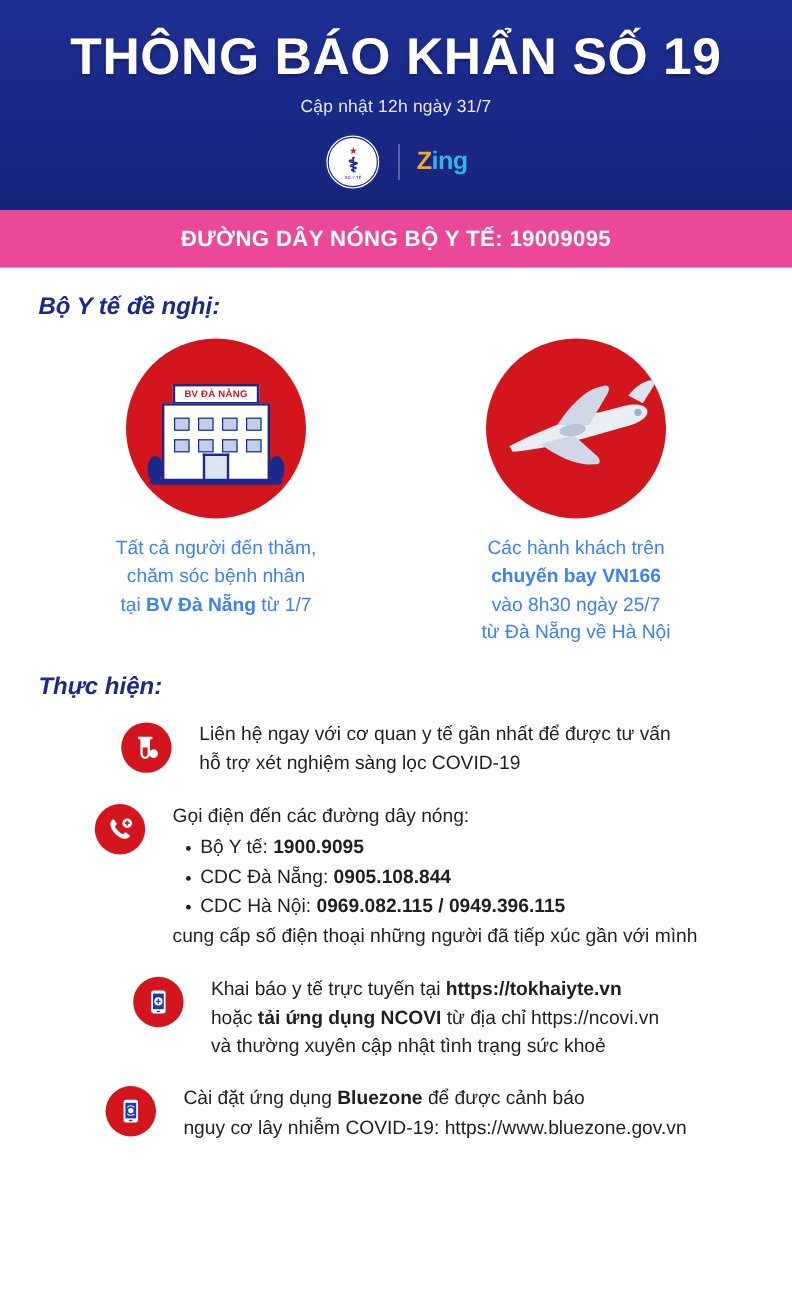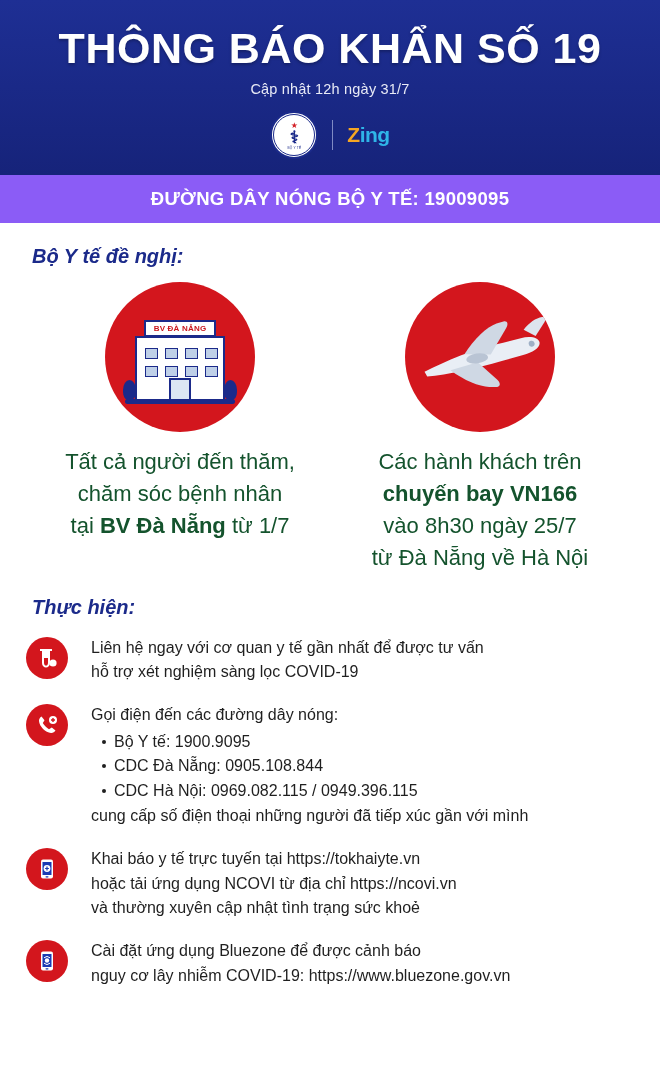--- a/index.html
+++ b/index.html
@@ -96,21 +96,21 @@
     font-weight: bold;
     letter-spacing: -0.5px;
   }
   .zing-z { color: #f5a623; }
   .zing-i { color: #2fb5e8; }
   .zing-n { color: #2fb5e8; }
   .zing-g { color: #2fb5e8; }
 
   
   .hotline {
-    background: #8b5cf6;
+    background: #ec4899;
     color: #ffffff;
     text-align: center;
     font-size: 18.5px;
     font-weight: bold;
     padding: 13px 10px;
     letter-spacing: 0.3px;
   }
 
   
   .content {
@@ -221,55 +221,56 @@
     position: absolute;
     left: 50%;
     top: 50%;
     transform: translate(-50%,-50%) rotate(-8deg);
     width: 150px;
     height: 74px;
   }
   .plane svg { width: 100%; height: 100%; display: block; }
 
   .circle-caption {
-    font-size: 22px;
+    font-size: 16px;
     line-height: 1.45;
-    color: #14532d;
+    color: #3b82f6;
   }
   .circle-caption b { font-weight: bold; }
 
   
   .steps {
     margin-top: 16px;
   }
   .step {
     display: flex;
     align-items: flex-start;
     gap: 23px;
     margin-bottom: 18px;
+    justify-content: center;
   }
   .step-icon {
     flex: 0 0 auto;
     width: 42px;
     height: 42px;
     border-radius: 50%;
     background: #d3161d;
     display: flex;
     align-items: center;
     justify-content: center;
     margin-top: 2px;
   }
   .step-icon svg { display: block; }
   .step-text {
     font-size: 16px;
     line-height: 1.52;
     color: #1f1f1f;
     padding-top: 1px;
   }
-  .step-text b { font-weight: normal; }
+  .step-text b { font-weight: bold; }
   .bullets {
     margin: 2px 0 0 10px;
   }
   .bullet {
     position: relative;
     padding-left: 13px;
     line-height: 1.55;
   }
   .bullet::before {
     content: "";

